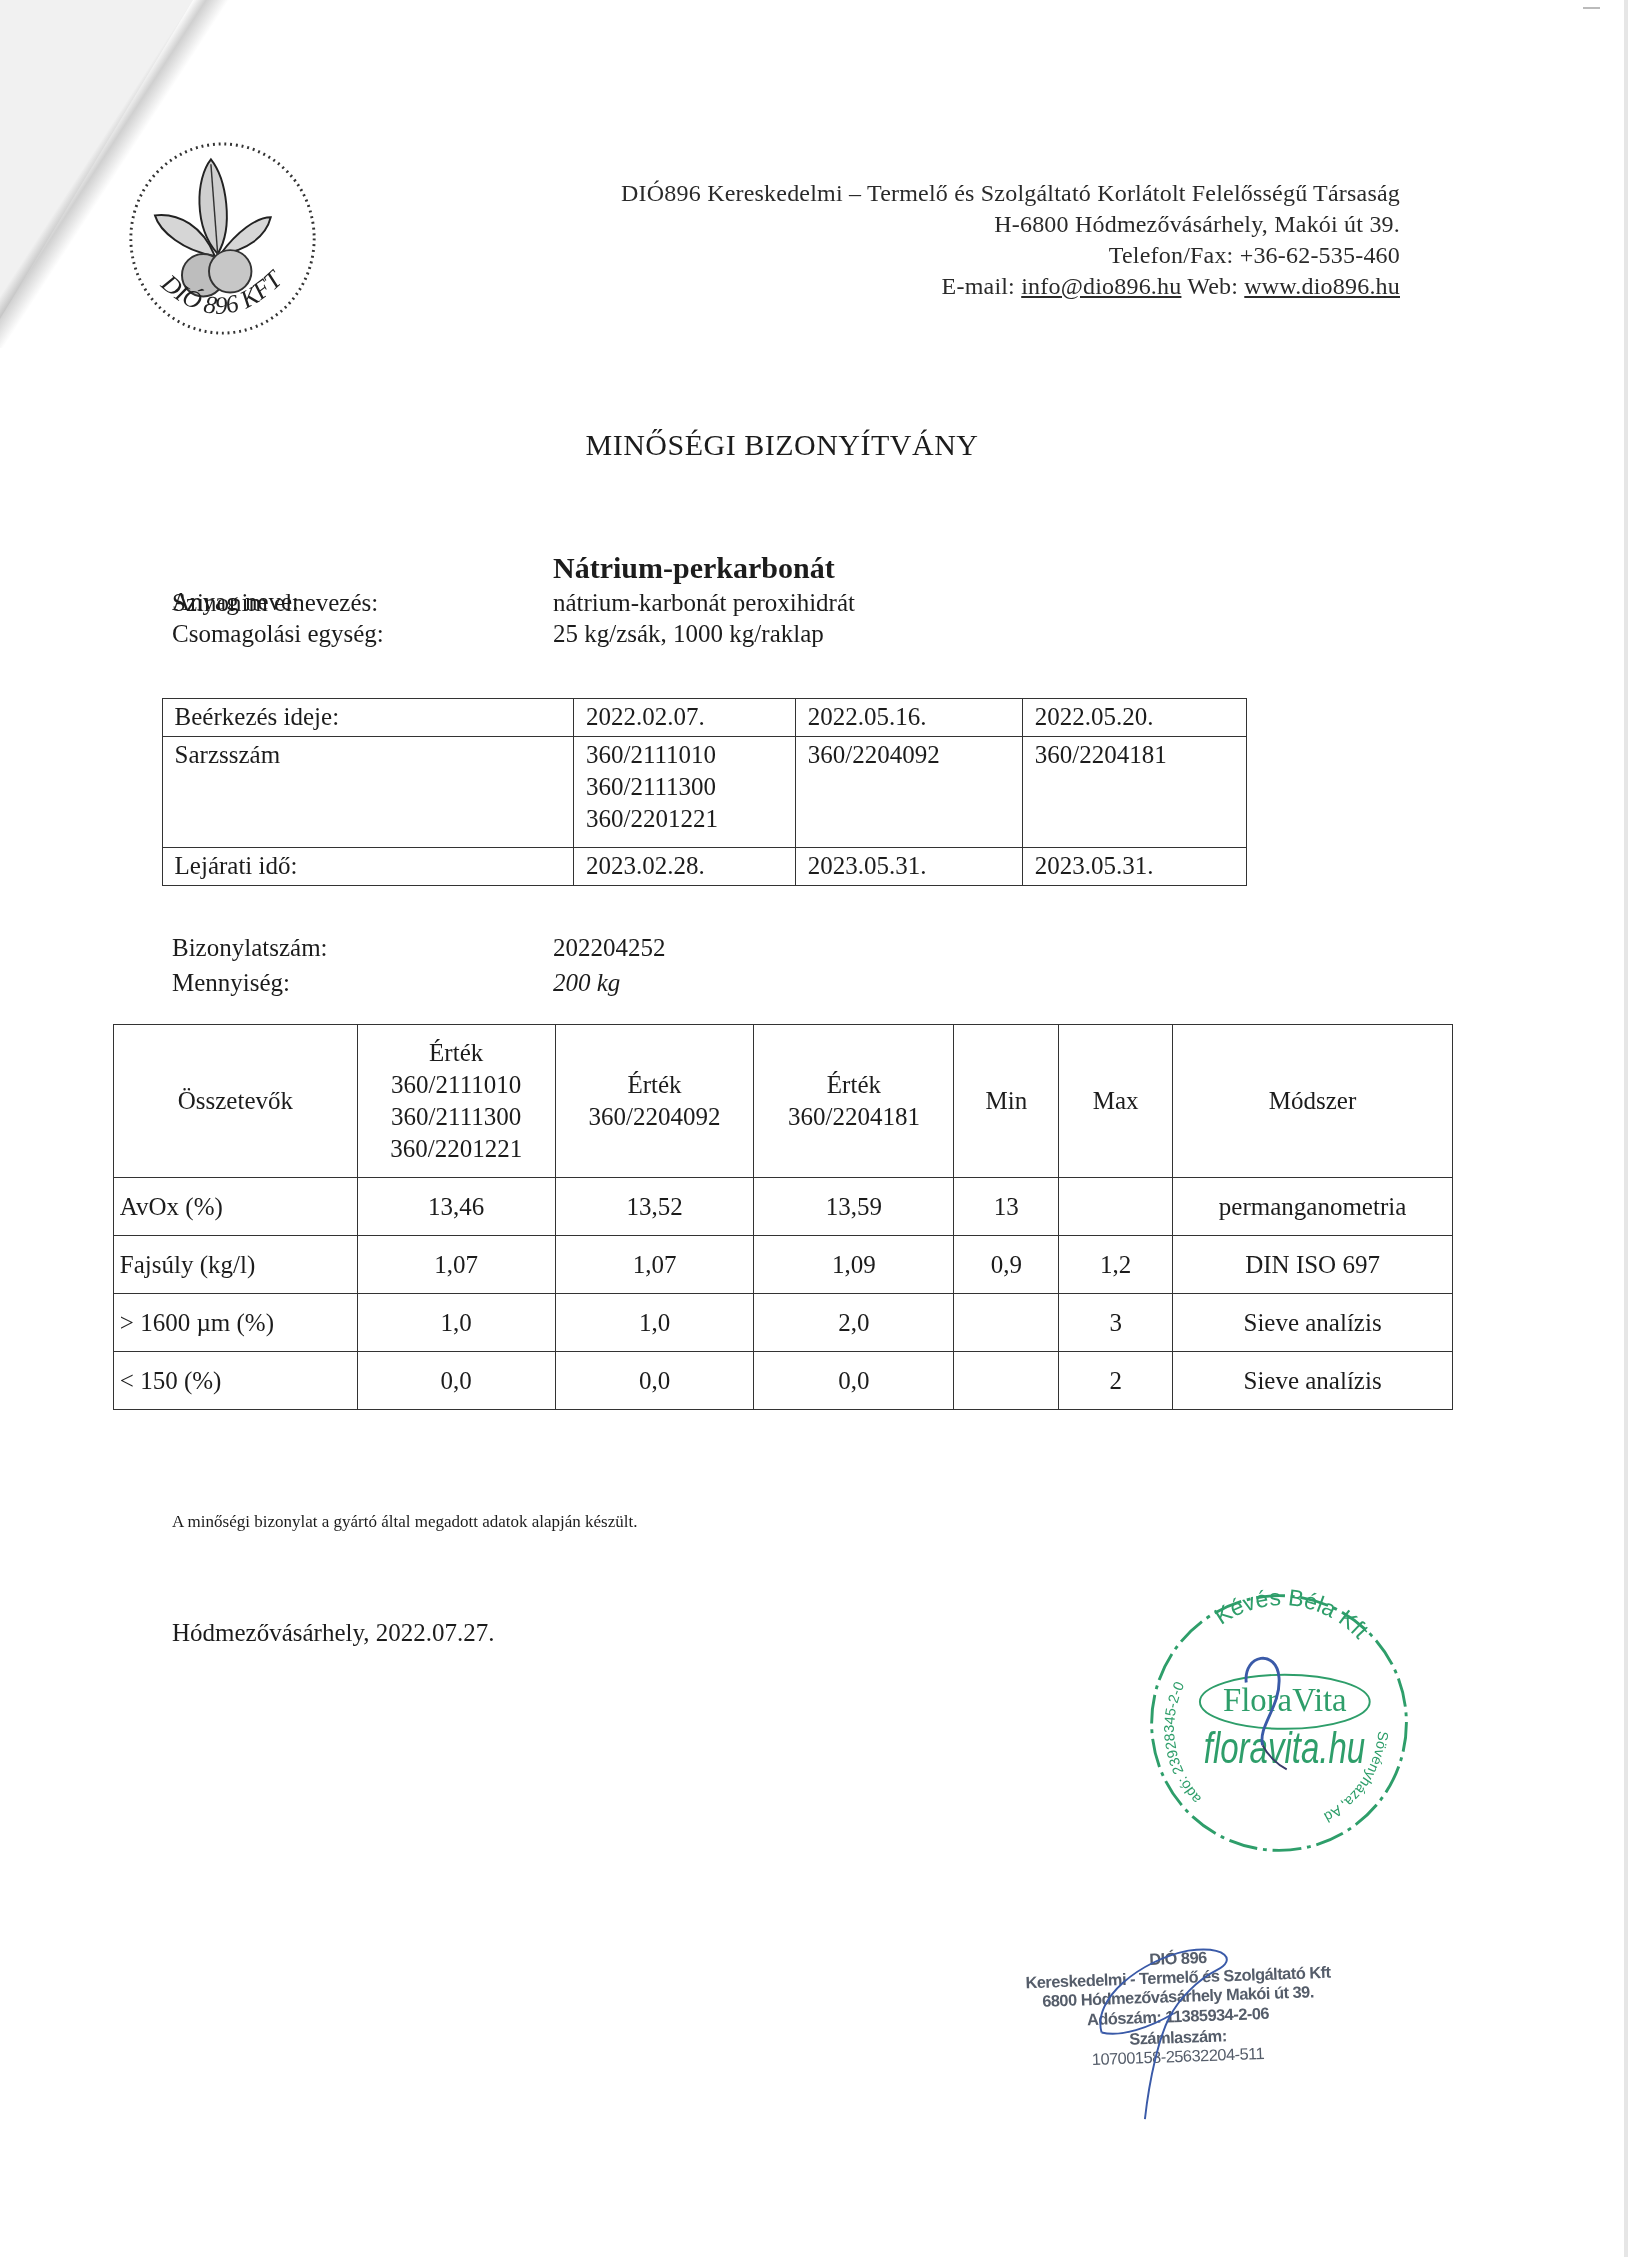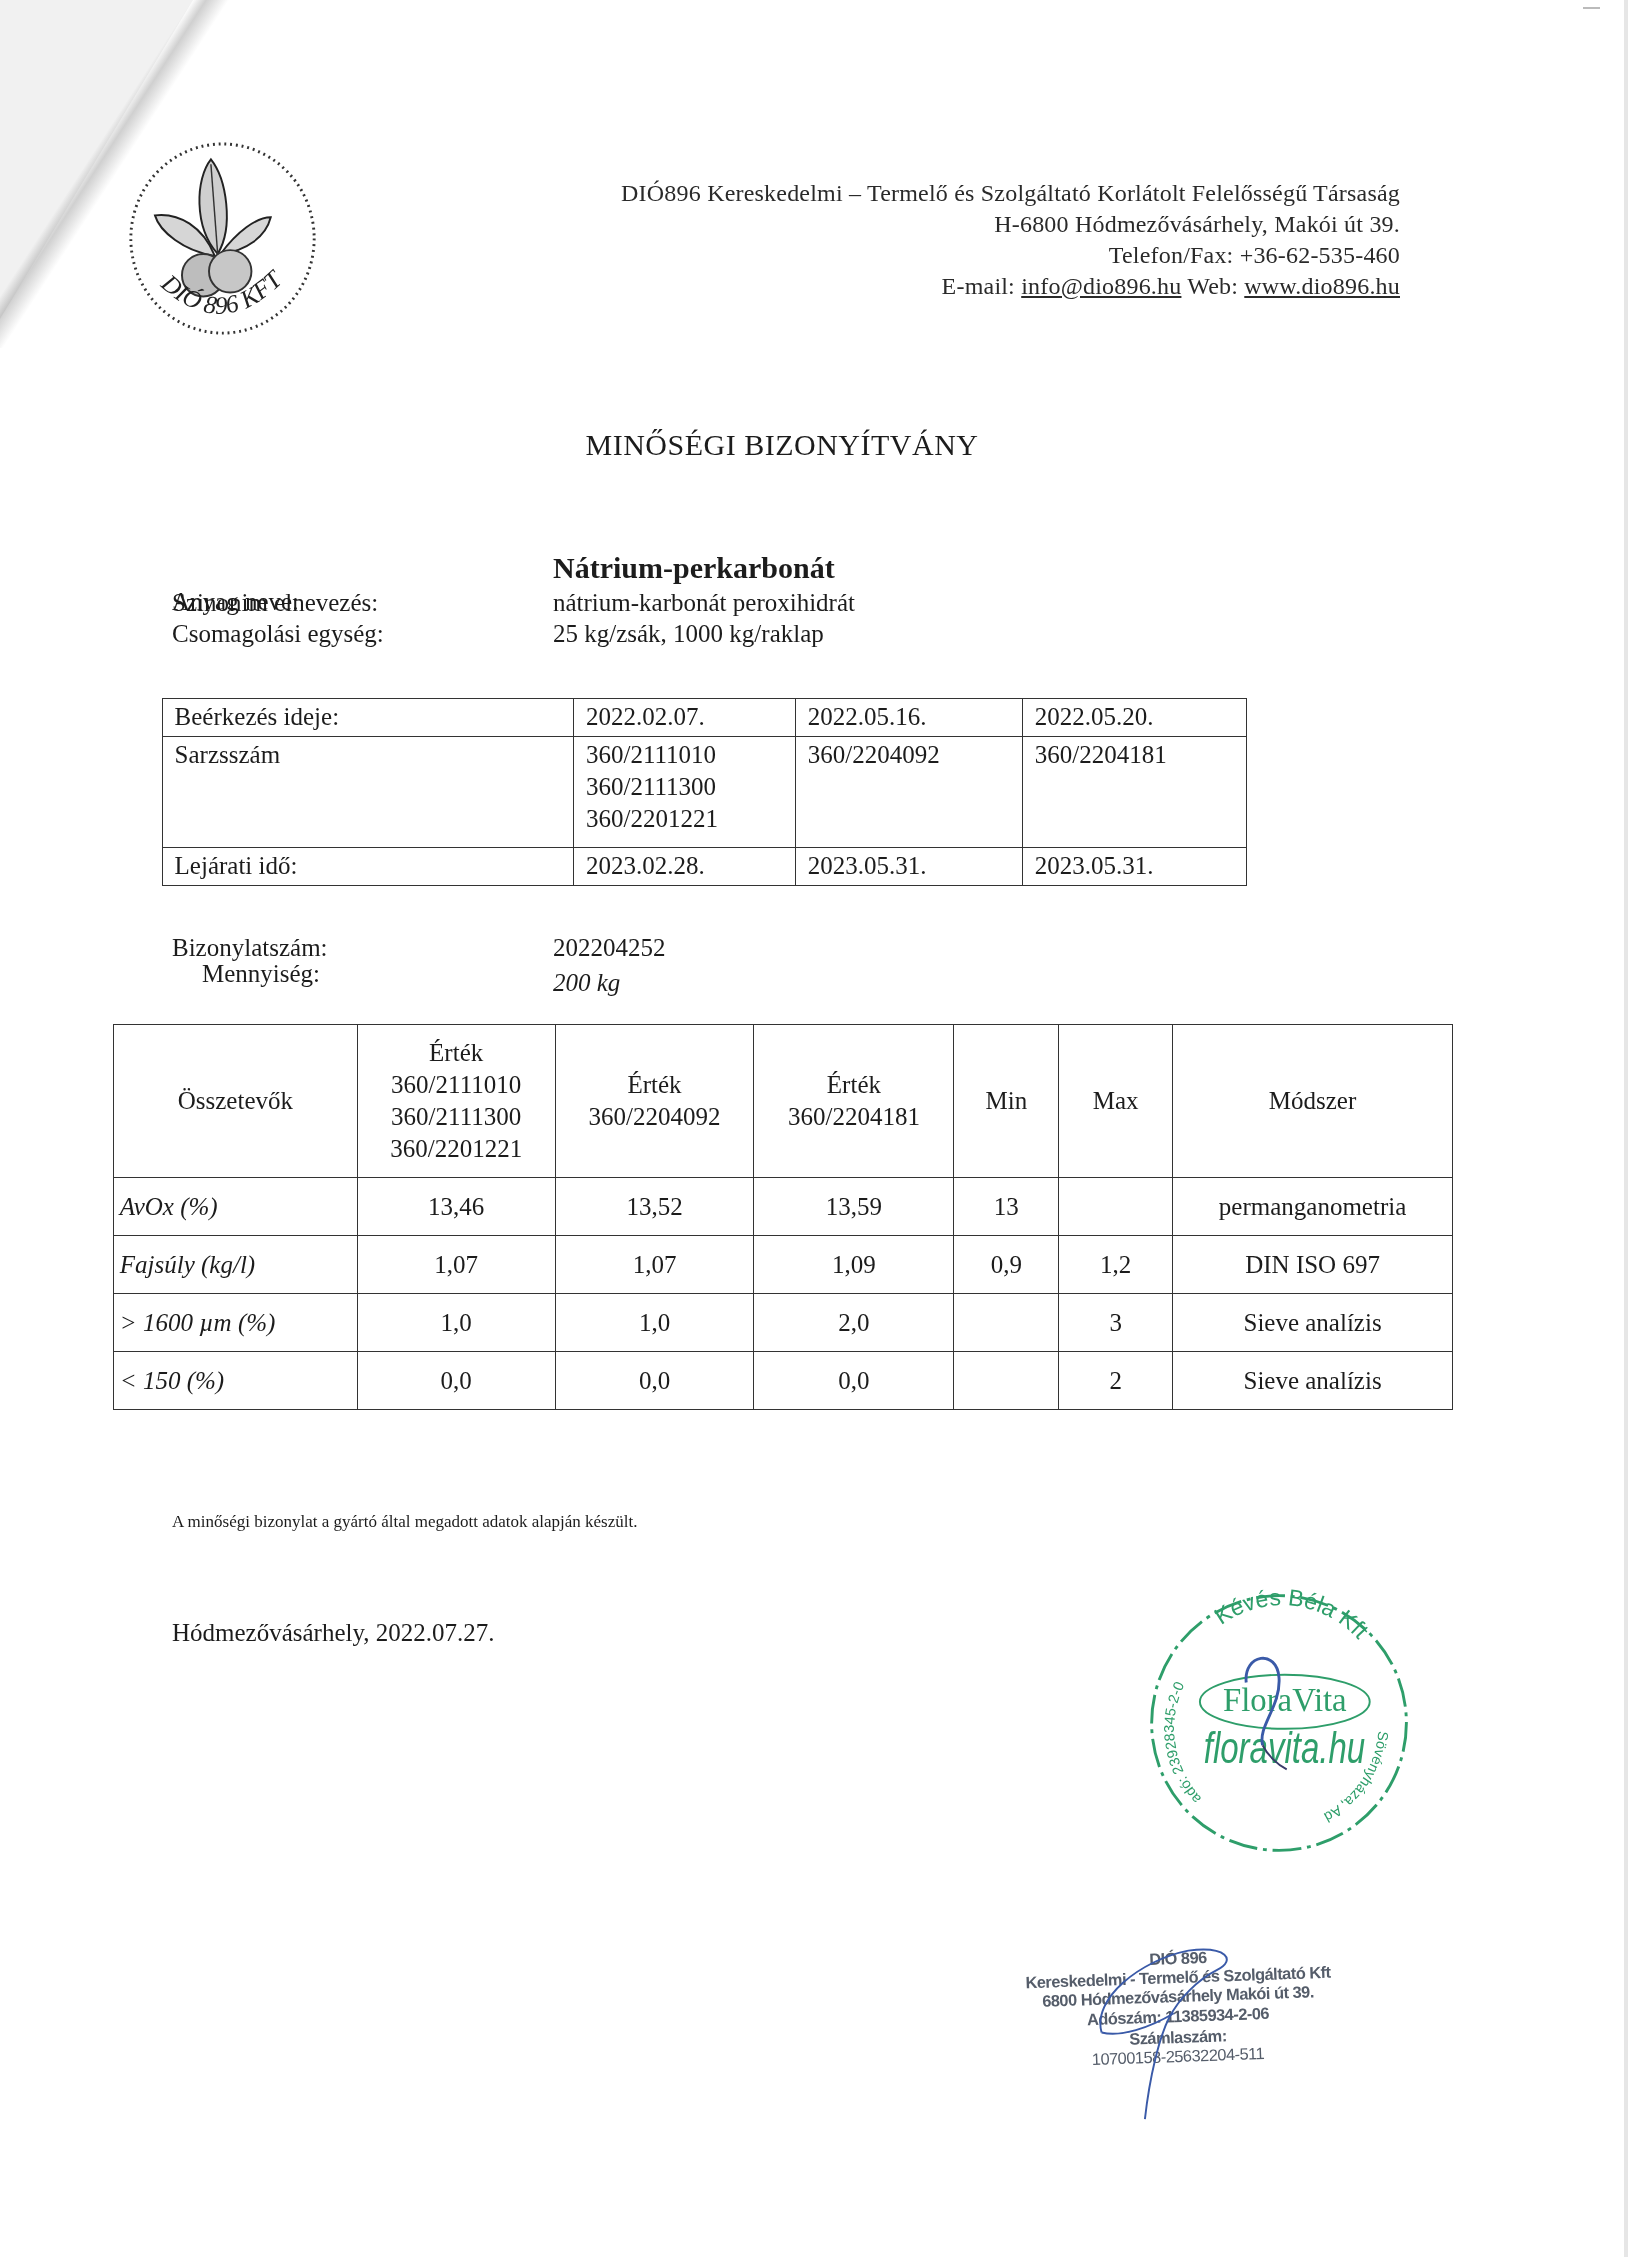--- a/index.html
+++ b/index.html
@@ -27,21 +27,21 @@
   .kv .lbl { position:absolute; left:172px; }
   .kv .val { position:absolute; left:553px; }
   .bold-name { font-weight:bold; font-size:30px; }
 
   table { border-collapse:collapse; position:absolute; }
   td, th { border:1.9px solid #333; font-weight:normal; font-size:25px; padding:12px; }
   .t1 { left:162px; top:698px; width:1085px; }
   .t1 td { padding:1.9px 11.6px; vertical-align:top; line-height:32px; height:33px; }
   .t2 { left:113px; top:1024px; width:1340px; }
   .t2 td { text-align:center; line-height:32px; vertical-align:middle; }
-  .t2 td.left { text-align:left; padding-left:5.8px;font-style:italic; }
+  .t2 td.left { text-align:left; padding-left:5.8px; }
   .t2 tr.r { height:37px; }
   .t2 tr.r td { line-height:33px; }
 
   .statement { left:172px; top:1512px; font-size:17px; }
   .place-date { left:172px; top:1619px; font-size:25px; }
 
   .stamp-green { left:1142px; top:1586px; width:275px; height:275px; }
   .stamp-co { left:985px; top:1941px; width:386px; height:183px; }
   .stamp-co .line { position:absolute; width:386px; text-align:center; font-family:"Liberation Sans", sans-serif;
                     font-size:16.4px; font-weight:bold; color:#555d6a; transform:rotate(-2deg); letter-spacing:-0.5px; }
@@ -131,21 +131,21 @@
     <td>2023.02.28.</td>
     <td>2023.05.31.</td>
     <td>2023.05.31.</td>
   </tr>
 </tbody>
   </table>
 
 <div class="abs kv" style="left:0; top:932px; width:1159px; height:68px;">
   <span class="lbl" style="top:0;">Bizonylatszám:</span>
   <span class="val" style="top:0;">202204252</span>
-  <span class="lbl" style="top:26px;margin-left:30px;">Mennyiség:</span>
+  <span class="lbl" style="top:35px;">Mennyiség:</span>
   <span class="val" style="top:35px;font-style:italic;">200 kg</span>
 </div>
 
 <table class="t2">
   <colgroup>
     <col style="width:244px">
       <col style="width:198px">
       <col style="width:199px">
       <col style="width:200px">
     <col style="width:105px">

